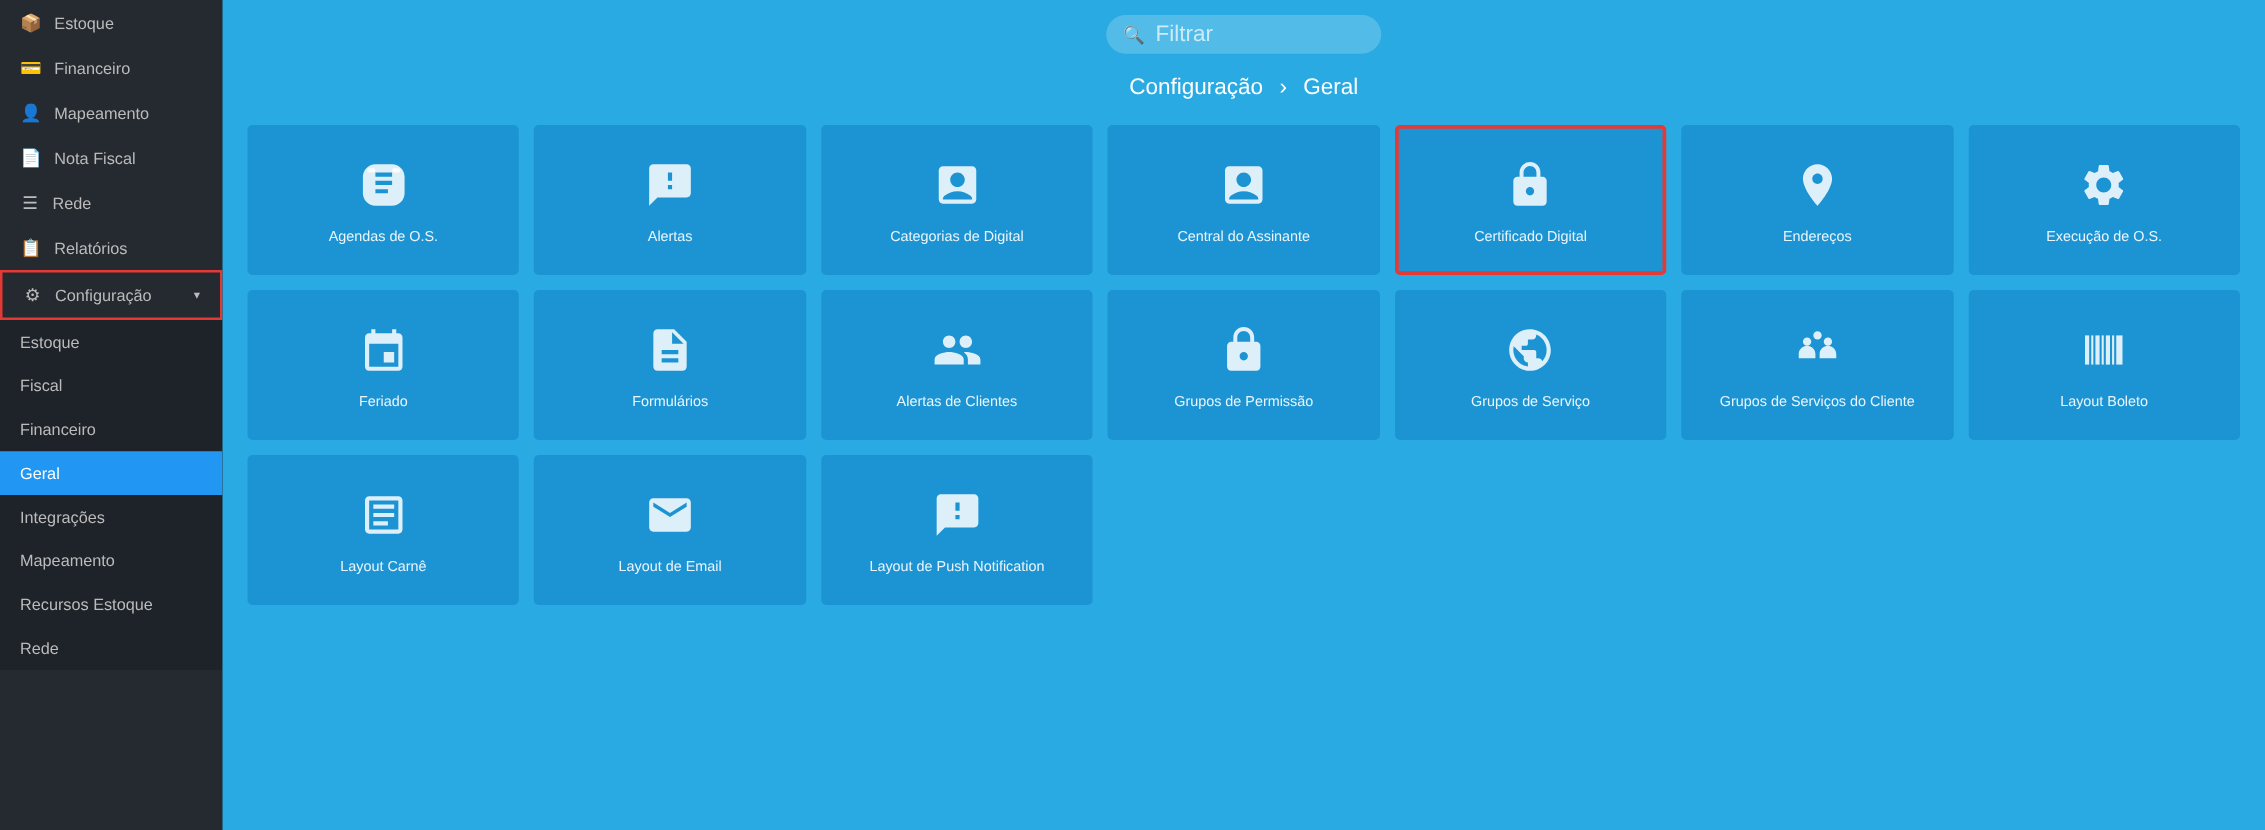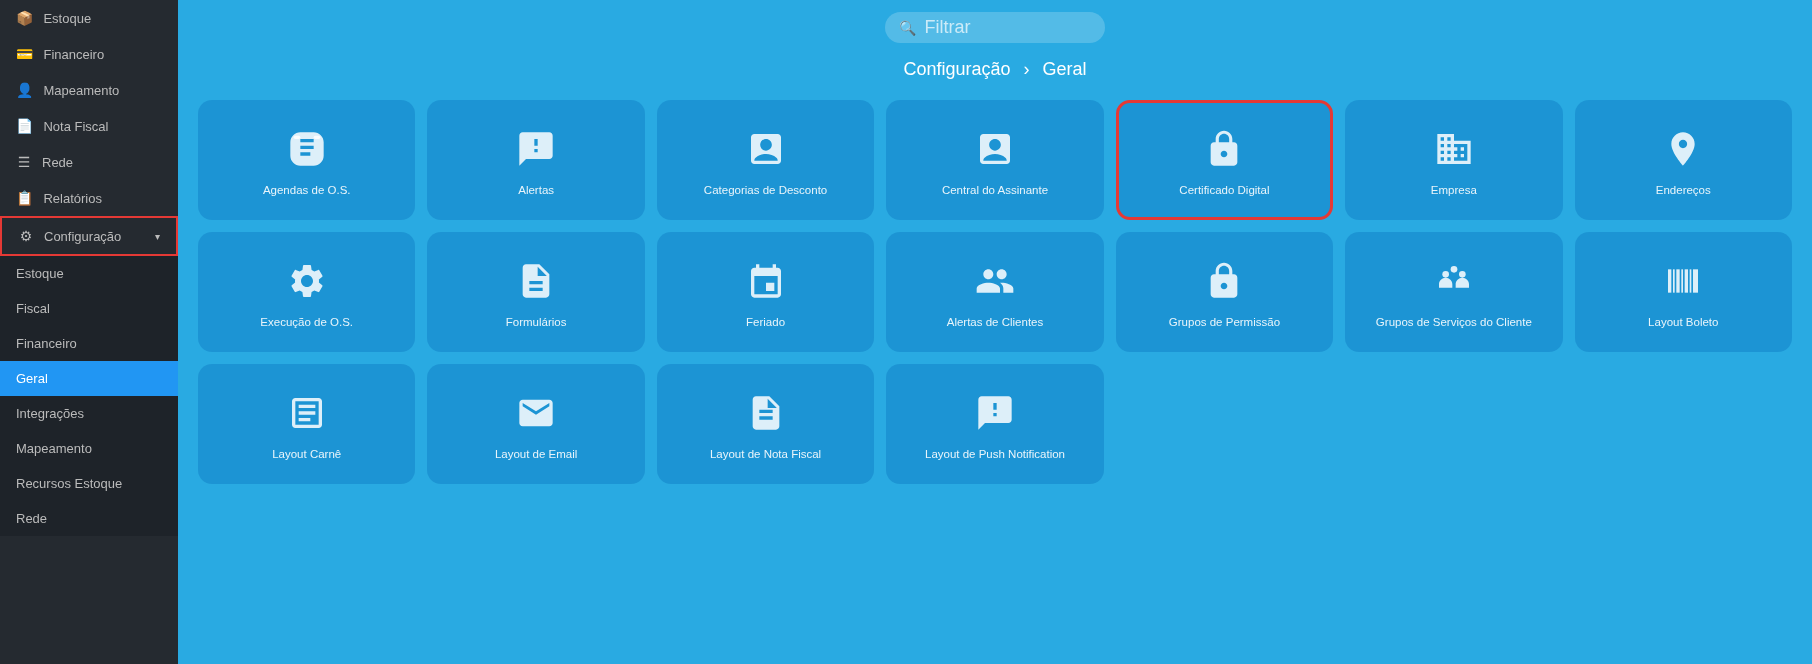--- a/index.html
+++ b/index.html
@@ -86,21 +86,21 @@
       padding: 0 20px 20px 20px;
       overflow-y: auto;
     }
     .grid {
       display: grid;
       grid-template-columns: repeat(7, 1fr);
       gap: 12px;
     }
     .card {
       background: rgba(0,100,180,0.3);
-      border-radius: 14px;
+      border-radius: 4px;
       display: flex;
       flex-direction: column;
       align-items: center;
       justify-content: center;
       padding: 22px 8px 16px 8px;
       cursor: pointer;
       transition: background 0.15s;
       min-height: 120px;
       position: relative;
     }
@@ -198,75 +198,75 @@
         <div class="card">
           <div><svg viewBox="0 0 24 24">
               <path d="M20 2H4c-1.1 0-2 .9-2 2v18l4-4h14c1.1 0 2-.9 2-2V4c0-1.1-.9-2-2-2zm-7 12h-2v-2h2v2zm0-4h-2V6h2v4z"></path>
             </svg></div>
           <span class="card-label">Alertas</span>
         </div>
         <div class="card">
           <div><svg viewBox="0 0 24 24">
               <path d="M19 3H5c-1.1 0-2 .9-2 2v14c0 1.1.9 2 2 2h14c1.1 0 2-.9 2-2V5c0-1.1-.9-2-2-2zm-7 3c1.93 0 3.5 1.57 3.5 3.5S13.93 13 12 13s-3.5-1.57-3.5-3.5S10.07 6 12 6zm7 13H5v-.23c0-.62.28-1.2.76-1.58C7.47 15.82 9.64 15 12 15s4.53.82 6.24 2.19c.48.38.76.97.76 1.58V19z"></path>
             </svg></div>
-          <span class="card-label">Categorias de Desconto</span>
+          <span class="card-label">Categorias de Digital</span>
         </div>
         <div class="card">
           <div><svg viewBox="0 0 24 24">
               <path d="M19 3H5c-1.1 0-2 .9-2 2v14c0 1.1.9 2 2 2h14c1.1 0 2-.9 2-2V5c0-1.1-.9-2-2-2zm-7 3c1.93 0 3.5 1.57 3.5 3.5S13.93 13 12 13s-3.5-1.57-3.5-3.5S10.07 6 12 6zm7 13H5v-.23c0-.62.28-1.2.76-1.58C7.47 15.82 9.64 15 12 15s4.53.82 6.24 2.19c.48.38.76.97.76 1.58V19z"></path>
             </svg></div>
           <span class="card-label">Central do Assinante</span>
         </div>
         <div class="card highlighted">
           <div><svg viewBox="0 0 24 24">
               <path d="M18 8h-1V6c0-2.76-2.24-5-5-5S7 3.24 7 6v2H6c-1.1 0-2 .9-2 2v10c0 1.1.9 2 2 2h12c1.1 0 2-.9 2-2V10c0-1.1-.9-2-2-2zm-6 9c-1.1 0-2-.9-2-2s.9-2 2-2 2 .9 2 2-.9 2-2 2zm3.1-9H8.9V6c0-1.71 1.39-3.1 3.1-3.1 1.71 0 3.1 1.39 3.1 3.1v2z"></path>
             </svg></div>
           <span class="card-label">Certificado Digital</span>
         </div>
         <div class="card">
           <div><svg viewBox="0 0 24 24">
-              <path d="M12 7V3H2v18h20V7H12zM6 19H4v-2h2v2zm0-4H4v-2h2v2zm0-4H4V9h2v2zm0-4H4V5h2v2zm4 12H8v-2h2v2zm0-4H8v-2h2v2zm0-4H8V9h2v2zm0-4H8V5h2v2zm10 12h-8v-2h2v-2h-2v-2h2v-2h-2V9h8v10zm-2-8h-2v2h2v-2zm0 4h-2v2h2v-2z"></path>
-            </svg></div>
-          <span class="card-label">Empresa</span>
-        </div>
-        <div class="card">
-          <div><svg viewBox="0 0 24 24">
               <path d="M12 2C8.13 2 5 5.13 5 9c0 5.25 7 13 7 13s7-7.75 7-13c0-3.87-3.13-7-7-7zm0 9.5c-1.38 0-2.5-1.12-2.5-2.5s1.12-2.5 2.5-2.5 2.5 1.12 2.5 2.5-1.12 2.5-2.5 2.5z"></path>
             </svg></div>
           <span class="card-label">Endereços</span>
         </div>
         <div class="card">
           <div><svg viewBox="0 0 24 24">
               <path d="M19.14 12.94c.04-.3.06-.61.06-.94 0-.32-.02-.64-.07-.94l2.03-1.58c.18-.14.23-.41.12-.61l-1.92-3.32c-.12-.22-.37-.29-.59-.22l-2.39.96c-.5-.38-1.03-.7-1.62-.94l-.36-2.54c-.04-.24-.24-.41-.48-.41h-3.84c-.24 0-.43.17-.47.41l-.36 2.54c-.59.24-1.13.57-1.62.94l-2.39-.96c-.22-.08-.47 0-.59.22L2.74 8.87c-.12.21-.08.47.12.61l2.03 1.58c-.05.3-.09.63-.09.94s.02.64.07.94l-2.03 1.58c-.18.14-.23.41-.12.61l1.92 3.32c.12.22.37.29.59.22l2.39-.96c.5.38 1.03.7 1.62.94l.36 2.54c.05.24.24.41.48.41h3.84c.24 0 .44-.17.47-.41l.36-2.54c.59-.24 1.13-.56 1.62-.94l2.39.96c.22.08.47 0 .59-.22l1.92-3.32c.12-.22.07-.47-.12-.61l-2.01-1.58zM12 15.6c-1.98 0-3.6-1.62-3.6-3.6s1.62-3.6 3.6-3.6 3.6 1.62 3.6 3.6-1.62 3.6-3.6 3.6z"></path>
             </svg></div>
           <span class="card-label">Execução de O.S.</span>
         </div>
         <div class="card">
           <div><svg viewBox="0 0 24 24">
+              <path d="M19 4h-1V2h-2v2H8V2H6v2H5c-1.11 0-1.99.9-1.99 2L3 20c0 1.1.89 2 2 2h14c1.1 0 2-.9 2-2V6c0-1.1-.9-2-2-2zm0 16H5V9h14v11zm-7-7h5v5h-5z"></path>
+            </svg></div>
+          <span class="card-label">Feriado</span>
+        </div>
+        <div class="card">
+          <div><svg viewBox="0 0 24 24">
               <path d="M14 2H6c-1.1 0-1.99.9-1.99 2L4 20c0 1.1.89 2 1.99 2H18c1.1 0 2-.9 2-2V8l-6-6zm2 16H8v-2h8v2zm0-4H8v-2h8v2zm-3-5V3.5L18.5 9H13z"></path>
             </svg></div>
           <span class="card-label">Formulários</span>
         </div>
         <div class="card">
           <div><svg viewBox="0 0 24 24">
-              <path d="M19 4h-1V2h-2v2H8V2H6v2H5c-1.11 0-1.99.9-1.99 2L3 20c0 1.1.89 2 2 2h14c1.1 0 2-.9 2-2V6c0-1.1-.9-2-2-2zm0 16H5V9h14v11zm-7-7h5v5h-5z"></path>
-            </svg></div>
-          <span class="card-label">Feriado</span>
-        </div>
-        <div class="card">
-          <div><svg viewBox="0 0 24 24">
               <path d="M16 11c1.66 0 2.99-1.34 2.99-3S17.66 5 16 5c-1.66 0-3 1.34-3 3s1.34 3 3 3zm-8 0c1.66 0 2.99-1.34 2.99-3S9.66 5 8 5C6.34 5 5 6.34 5 8s1.34 3 3 3zm0 2c-2.33 0-7 1.17-7 3.5V19h14v-2.5c0-2.33-4.67-3.5-7-3.5zm8 0c-.29 0-.62.02-.97.05 1.16.84 1.97 1.97 1.97 3.45V19h6v-2.5c0-2.33-4.67-3.5-7-3.5z"></path>
             </svg></div>
           <span class="card-label">Alertas de Clientes</span>
         </div>
         <div class="card">
           <div><svg viewBox="0 0 24 24">
               <path d="M18 8h-1V6c0-2.76-2.24-5-5-5S7 3.24 7 6v2H6c-1.1 0-2 .9-2 2v10c0 1.1.9 2 2 2h12c1.1 0 2-.9 2-2V10c0-1.1-.9-2-2-2zm-6 9c-1.1 0-2-.9-2-2s.9-2 2-2 2 .9 2 2-.9 2-2 2zm3.1-9H8.9V6c0-1.71 1.39-3.1 3.1-3.1 1.71 0 3.1 1.39 3.1 3.1v2z"></path>
             </svg></div>
           <span class="card-label">Grupos de Permissão</span>
+        </div>
+        <div class="card">
+          <div><svg viewBox="0 0 24 24">
+              <path d="M12 2C6.48 2 2 6.48 2 12s4.48 10 10 10 10-4.48 10-10S17.52 2 12 2zm-1 17.93c-3.95-.49-7-3.85-7-7.93 0-.62.08-1.21.21-1.79L9 15v1c0 1.1.9 2 2 2v1.93zm6.9-2.54c-.26-.81-1-1.39-1.9-1.39h-1v-3c0-.55-.45-1-1-1H8v-2h2c.55 0 1-.45 1-1V7h2c1.1 0 2-.9 2-2v-.41c2.93 1.19 5 4.06 5 7.41 0 2.08-.8 3.97-2.1 5.39z"></path>
+            </svg></div>
+          <span class="card-label">Grupos de Serviço</span>
         </div>
         <div class="card">
           <div><svg viewBox="0 0 24 24">
               <circle cx="7" cy="8" r="2"></circle>
               <circle cx="12" cy="5" r="2"></circle>
               <circle cx="17" cy="8" r="2"></circle>
               <path d="M7 10c-2.21 0-4 1.79-4 4v2h8v-2c0-2.21-1.79-4-4-4zm10 0c-2.21 0-4 1.79-4 4v2h8v-2c0-2.21-1.79-4-4-4z"></path>
             </svg></div>
           <span class="card-label">Grupos de Serviços do Cliente</span>
         </div>
@@ -289,25 +289,19 @@
           <span class="card-label">Layout Carnê</span>
         </div>
         <div class="card">
           <div><svg viewBox="0 0 24 24">
               <path d="M20 4H4c-1.1 0-1.99.9-1.99 2L2 18c0 1.1.9 2 2 2h16c1.1 0 2-.9 2-2V6c0-1.1-.9-2-2-2zm0 4l-8 5-8-5V6l8 5 8-5v2z"></path>
             </svg></div>
           <span class="card-label">Layout de Email</span>
         </div>
         <div class="card">
           <div><svg viewBox="0 0 24 24">
-              <path d="M14 2H6c-1.1 0-1.99.9-1.99 2L4 20c0 1.1.89 2 1.99 2H18c1.1 0 2-.9 2-2V8l-6-6zm2 14H8v-2h8v2zm0-4H8v-2h8v2zm-3-5V3.5L18.5 9H13z"></path>
-            </svg></div>
-          <span class="card-label">Layout de Nota Fiscal</span>
-        </div>
-        <div class="card">
-          <div><svg viewBox="0 0 24 24">
               <path d="M20 2H4c-1.1 0-2 .9-2 2v18l4-4h14c1.1 0 2-.9 2-2V4c0-1.1-.9-2-2-2zm-7 12h-2v-2h2v2zm0-4h-2V6h2v4z"></path>
             </svg></div>
           <span class="card-label">Layout de Push Notification</span>
         </div>
       </div>
   </div>
 </div>
 
 </body></html>

